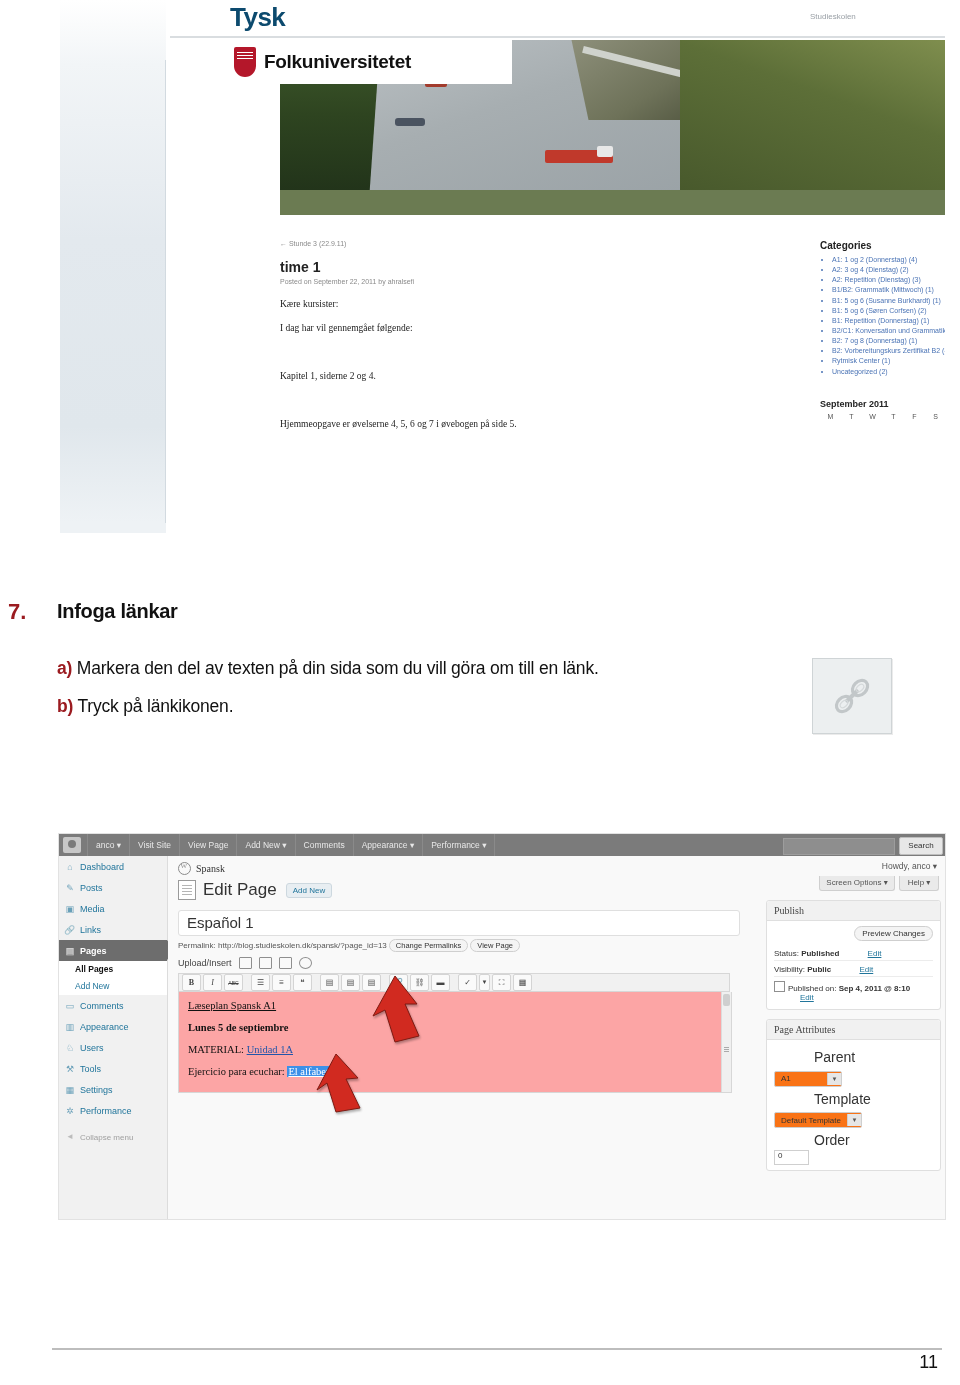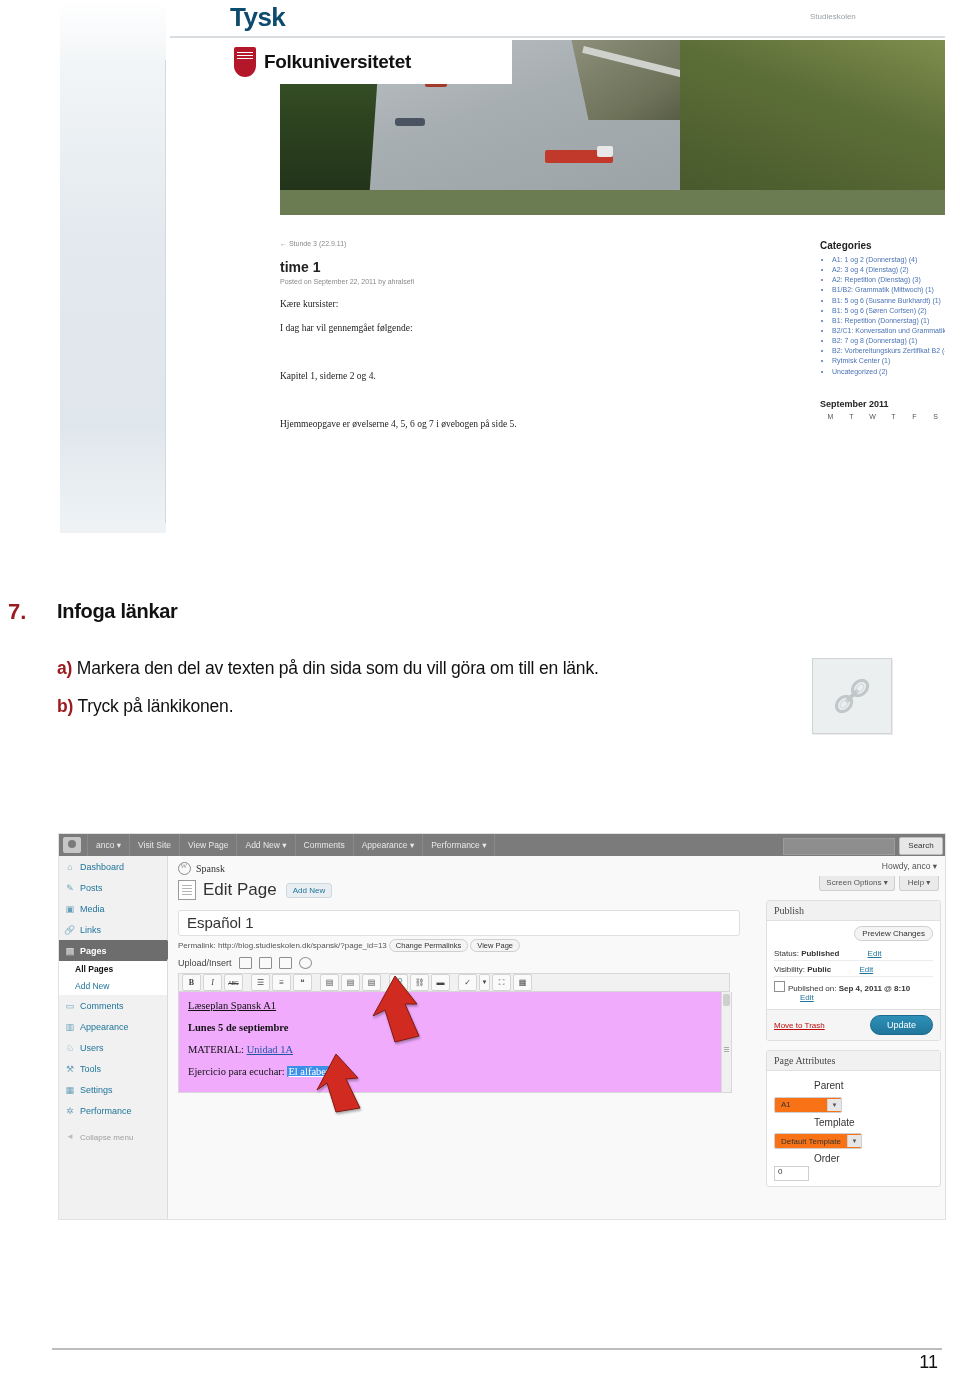--- a/index.html
+++ b/index.html
@@ -144,21 +144,21 @@
   #vis-tabs div{padding:2px 7px;font-size:8.5px;border:1px solid #d7d7d7;border-bottom:none;border-radius:3px 3px 0 0;}
   #vis-tabs .on{background:#f9f9f9;color:#333;}
   #vis-tabs .off{background:#e8e8e8;color:#666;}
 
   #tbar{position:absolute;left:10px;top:117px;width:552px;height:19px;background:#f1f1f1;
      border:1px solid #d7d7d7;display:flex;align-items:center;padding-left:3px;box-sizing:border-box;}
   .tb{width:17px;height:15px;margin-right:2px;background:#fafafa;border:1px solid #d4d4d4;border-radius:2px;
      font-size:8px;color:#444;text-align:center;line-height:15px;position:relative;}
   .tb.sp{margin-right:8px;}
 
-  #editor{position:absolute;left:10px;top:136px;width:552px;height:100px;background:#f0abfc;
+  #editor{position:absolute;left:10px;top:136px;width:552px;height:100px;background:#fca5a5;
      border:1px solid #d7d7d7;border-top:none;font-family:"Liberation Serif",serif;overflow:hidden;}
   #editor .ln{position:absolute;left:9px;font-size:10.5px;color:#111;white-space:nowrap;}
   #e1{top:8px;color:#2255aa;text-decoration:underline;}
   #e2{top:30px;font-weight:bold;font-size:11px;}
   #e3{top:52px;}
   #e3 .lnk{color:#2255aa;text-decoration:underline;}
   #e4{top:74px;}
   #e4 .sel{background:#3c90e8;color:#fff;text-decoration:underline;padding:0 1px;}
   #ed-scroll{position:absolute;right:0;top:0;width:9px;height:100px;background:#f0f0f0;border-left:1px solid #dcdcdc;}
   #ed-scroll .thumb{position:absolute;left:1px;top:2px;width:7px;height:12px;background:#cfcfcf;border-radius:2px;}
@@ -175,21 +175,21 @@
   .pline{clear:both;font-size:8px;color:#333;padding:4px 0 2px;border-top:1px solid #ececec;}
   .pline.first{border-top:none;padding-top:8px;}
   .pline a{color:#21759b;text-decoration:underline;padding-left:26px;}
   .pline b{font-weight:bold;}
   .cal-ico{display:inline-block;width:9px;height:9px;border:1px solid #8f8f8f;margin-right:3px;vertical-align:-1px;}
   .box-f{display:flex;align-items:center;justify-content:space-between;padding:5px 7px;background:#f5f5f5;
      border-top:1px solid #dfdfdf;border-radius:0 0 3px 3px;}
   .trash{font-size:8px;color:#bc0b0b;text-decoration:underline;}
   .update{background:#2b87ad;background:linear-gradient(180deg,#2e90b8 0%,#21759b 100%);color:#fff;font-size:9px;
      padding:4px 16px;border-radius:12px;border:1px solid #1c6a8e;}
-  .fl{font-size:10px;color:#333;margin:4px 0 2px;padding-left:40px;}
+  .fl{font-size:14px;color:#333;margin:4px 0 2px;padding-left:40px;}
   .sel-box{display:inline-flex;align-items:center;border:1px solid #cfcfcf;background:#f97316;border-radius:2px;height:14px;}
   .sel-box .v{font-size:8px;color:#333;padding:0 6px;min-width:40px;}
   .sel-box .ar{width:13px;height:12px;background:#e6e6e6;border-left:1px solid #cfcfcf;display:flex;
      align-items:center;justify-content:center;font-size:6px;color:#555;}
   .order-in{width:30px;height:13px;background:#fff;border:1px solid #cfcfcf;font-size:8px;color:#333;padding-left:3px;}
 
   
   .arrow{position:absolute;filter:drop-shadow(1px 2px 1px rgba(0,0,0,.3));}
 
   
@@ -447,24 +447,20 @@
           </div>
           <div class="pline">
             <span>Visibility: </span><b>Public</b>
             <a href="#">Edit</a>
           </div>
           <div class="pline">
             <span class="cal-ico"></span><span>Published on: </span><b>Sep 4, 2011 @ 8:10</b>
             <a href="#">Edit</a>
           </div>
         </div>
-        <div class="box-f">
-          <span class="trash">Move to Trash</span>
-          <span class="update">Update</span>
-        </div>
       </div>
 
       <div class="box">
         <div class="box-h">Page Attributes</div>
         <div class="box-b">
           <div class="fl">Parent</div>
           <div class="sel-box">
             <span class="v">A1</span>
             <span class="ar">▼</span>
           </div>

